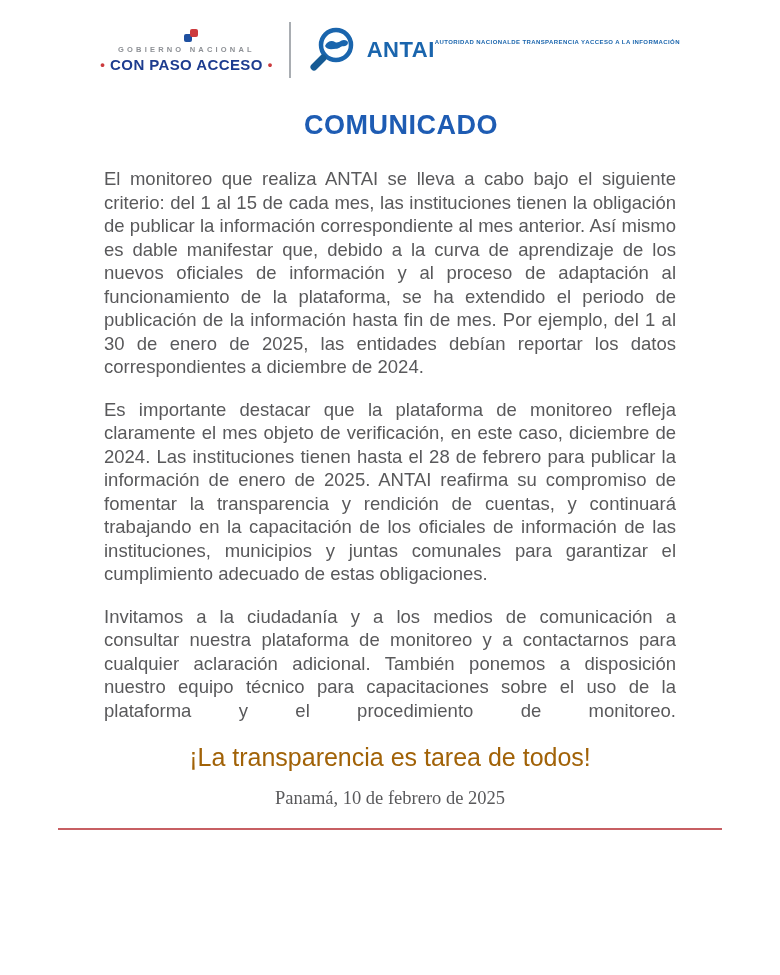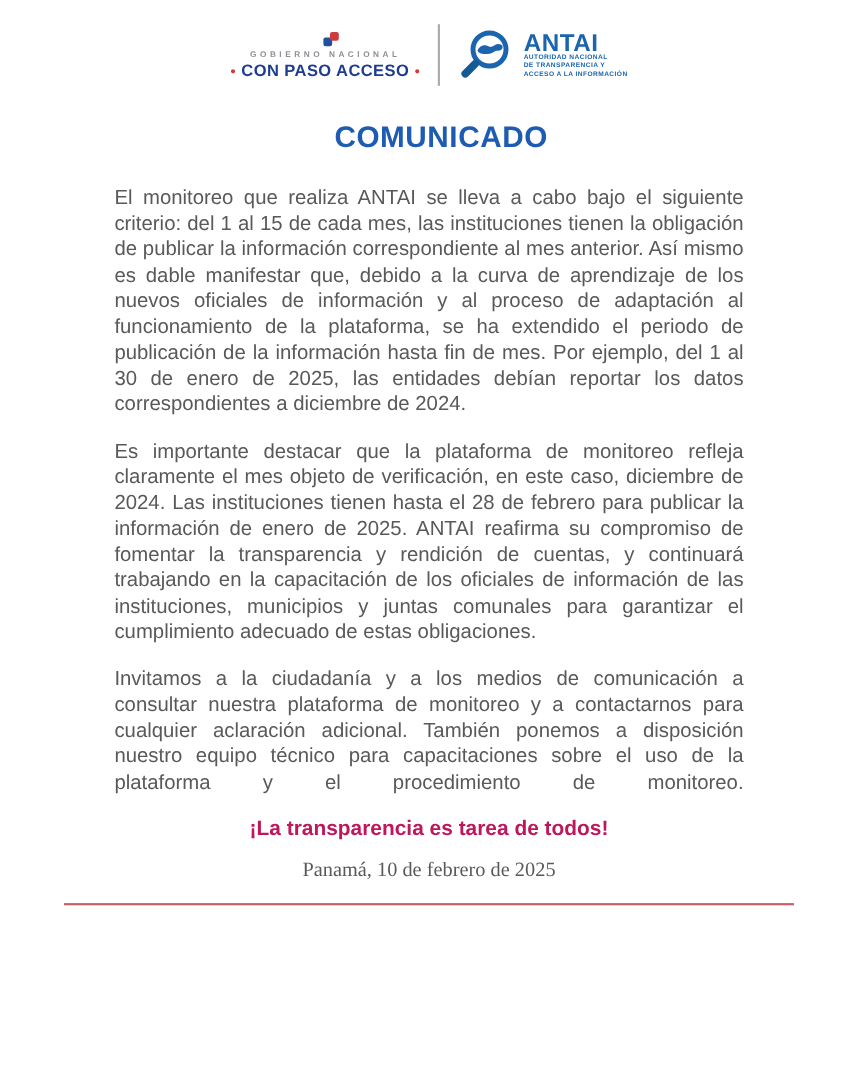--- a/index.html
+++ b/index.html
@@ -24,21 +24,21 @@
     font-size:7.5px;font-weight:700;letter-spacing:3.2px;color:#8d9095;
     white-space:nowrap;margin-bottom:2px;
   }
   .gob-line2{
     font-size:15px;font-weight:700;letter-spacing:0.4px;color:#1d3c8f;
     white-space:nowrap;display:flex;align-items:center;gap:5px;
   }
   .gob-line2 .dot{color:#cc3b3e;font-size:13px;line-height:1;}
   .logo-divider{width:2px;height:56px;background:#a9adb2;}
   .logo-antai{display:flex;align-items:center;gap:8px;}
-  .antai-text{display:flex;flex-direction:column;}
+  .antai-text{display:flex;}
   .antai-name{font-size:22px;font-weight:700;letter-spacing:0.5px;color:#1a65ad;line-height:22px;}
   .antai-sub{font-size:6px;font-weight:700;letter-spacing:0.4px;color:#1a65ad;line-height:7.5px;white-space:nowrap;}
   
   .title{
     margin:32px 0 0 0;
     text-align:center;
     font-size:27px;font-weight:700;letter-spacing:0.5px;
     color:#1e5cb3;
     padding-left:22px;
   }
@@ -48,21 +48,21 @@
     margin:0 0 19px 0;
     font-size:18.5px;line-height:23.5px;
     color:#59595b;
     text-align:justify;
   }
   .content p.justify-last{text-align-last:justify;}
   
   .slogan{
     margin-top:21px;
     text-align:center;
-    font-size:19px;font-weight:700;color:#be185d;
+    font-size:25px;font-weight:400;color:#a16207;
   }
   .dateline{
     margin-top:16px;
     text-align:center;
     font-size:18.5px;color:#59595b;font-family:Liberation Serif, serif;
   }
   .rule{
     width:664px;height:2px;
     margin:19px auto 0 auto;
     background:#c75f63;

